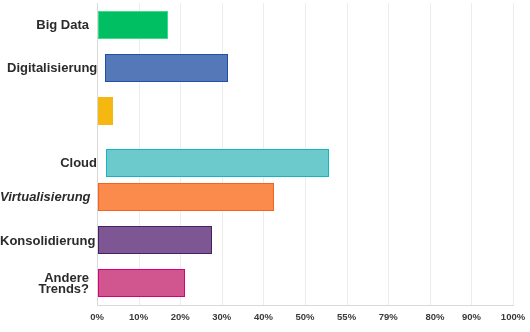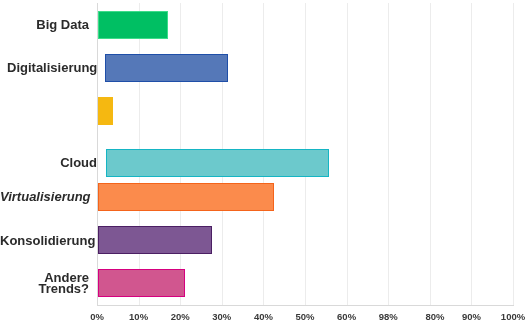--- a/index.html
+++ b/index.html
@@ -159,20 +159,20 @@
         </div>
       </div>
     </div>
   <div id="xticks-layer">
       <div class="xtick" style="left: 97px;">0%</div>
       <div class="xtick" style="left: 138.6px;">10%</div>
       <div class="xtick" style="left: 180.2px;">20%</div>
       <div class="xtick" style="left: 221.8px;">30%</div>
       <div class="xtick" style="left: 263.4px;">40%</div>
       <div class="xtick" style="left: 305px; text-align: center;">50%</div>
-      <div class="xtick" style="left: 346.6px;">60%</div>
-      <div class="xtick" style="left: 388.2px;">98%</div>
+      <div class="xtick" style="left: 346.6px;">55%</div>
+      <div class="xtick" style="left: 388.2px;">79%</div>
       <div class="xtick" style="left: 435px;">80%</div>
       <div class="xtick" style="left: 471.4px;">90%</div>
       <div class="xtick" style="left: 513px;">100%</div>
     </div>
 
 </div>
 
 </body></html>

